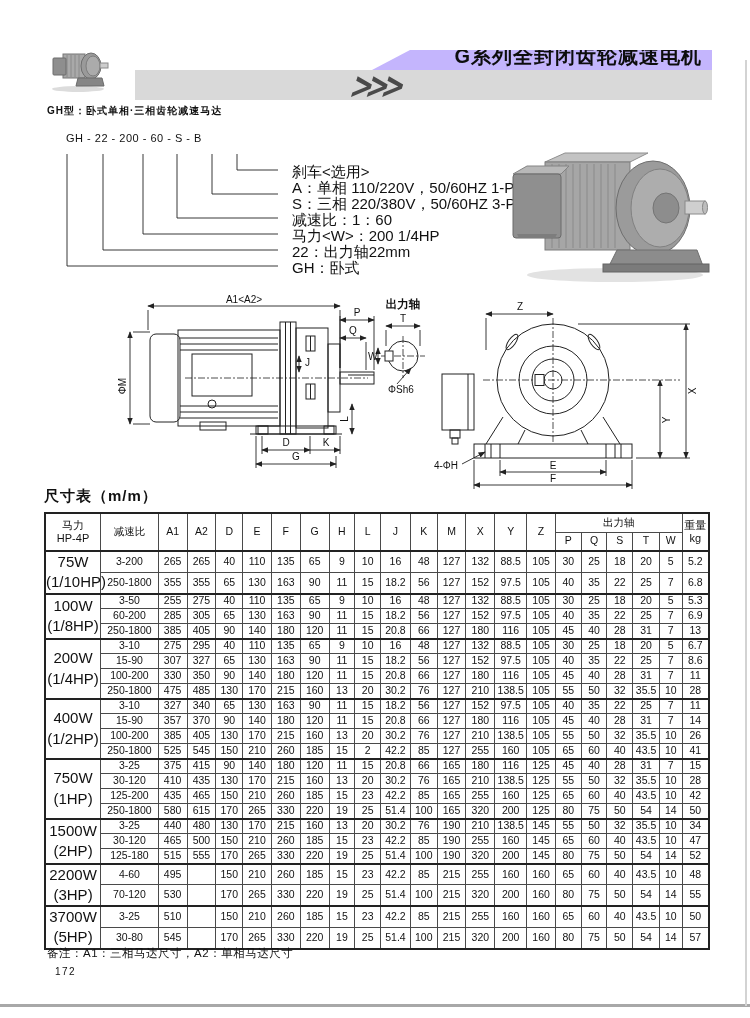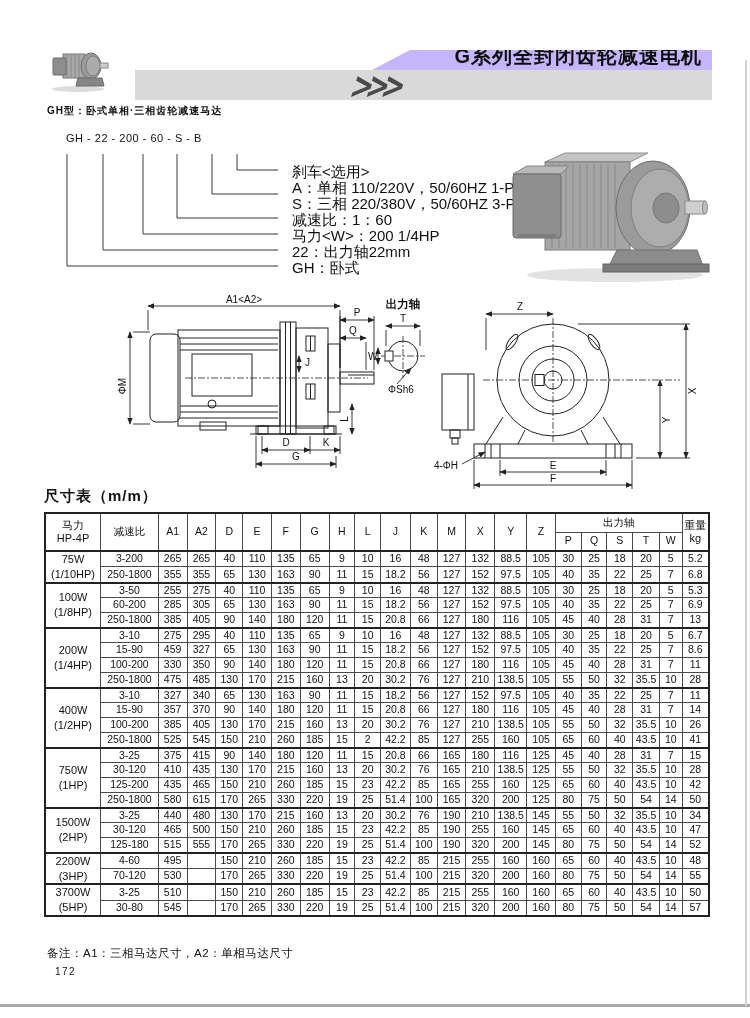--- a/index.html
+++ b/index.html
@@ -34,21 +34,21 @@
   svg .lblcjk { font-size:11.5px; fill:#111; font-weight:600; }
 
   
   .table-wrap { position:absolute; left:44px; top:487px; width:668px; }
   .table-title { font-size:15px; font-weight:700; letter-spacing:1px; margin-bottom:6px; }
   table { border-collapse:collapse; table-layout:fixed; width:666px; font-size:10.5px; border:2px solid #222; }
   th,td { border:1px solid #4a4a4a; text-align:center; padding:0; height:15px; line-height:1.12; font-weight:400; color:#111; vertical-align:middle; }
   thead th { height:19px; }
   thead tr:first-child th { border-bottom-color:#4a4a4a; }
   tr.group-first td { border-top:2px solid #222; }
-  .power-cell div { line-height:1.35; font-size:11px; }
+  .power-cell div { line-height:1.35; font-size:15px; }
   .table th div { line-height:1.2; font-size:11px; }
 
   .note { position:absolute; left:47px; top:946px; font-size:11.5px; letter-spacing:.5px; }
   .page-number { position:absolute; left:55px; top:966px; font-size:10px; letter-spacing:1.5px; }
 
   .edge-bottom { position:absolute; left:0; top:1004px; width:750px; height:3px; background:#a8a8a8; }
   .edge-right  { position:absolute; left:745px; top:60px; width:2px; height:946px; background:#d3d3d3; }
 </style>
 </head>
 <body>
@@ -477,21 +477,21 @@
             <td>105</td>
             <td>30</td>
             <td>25</td>
             <td>18</td>
             <td>20</td>
             <td>5</td>
             <td>6.7</td>
           </tr>
           <tr>
             <td class="ratio-cell">15-90</td>
-            <td>459</td>
+            <td>307</td>
             <td>327</td>
             <td>65</td>
             <td>130</td>
             <td>163</td>
             <td>90</td>
             <td>11</td>
             <td>15</td>
             <td>18.2</td>
             <td>56</td>
             <td>127</td>

